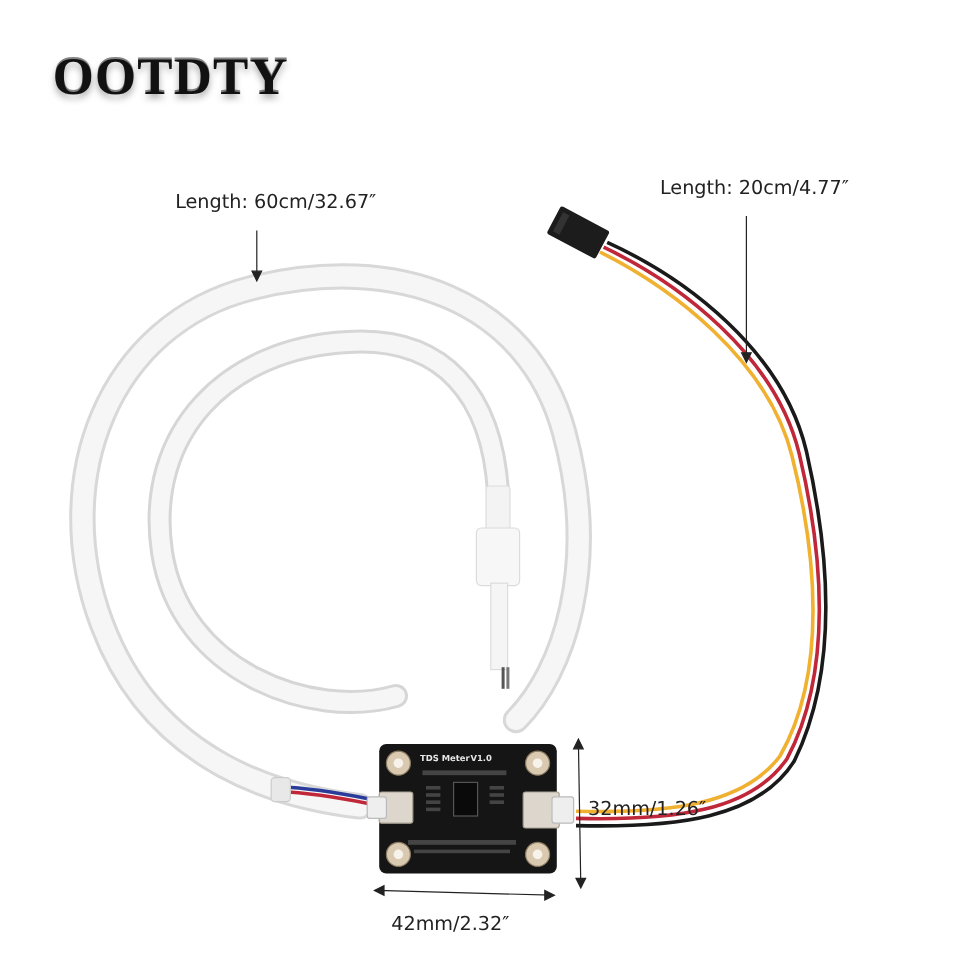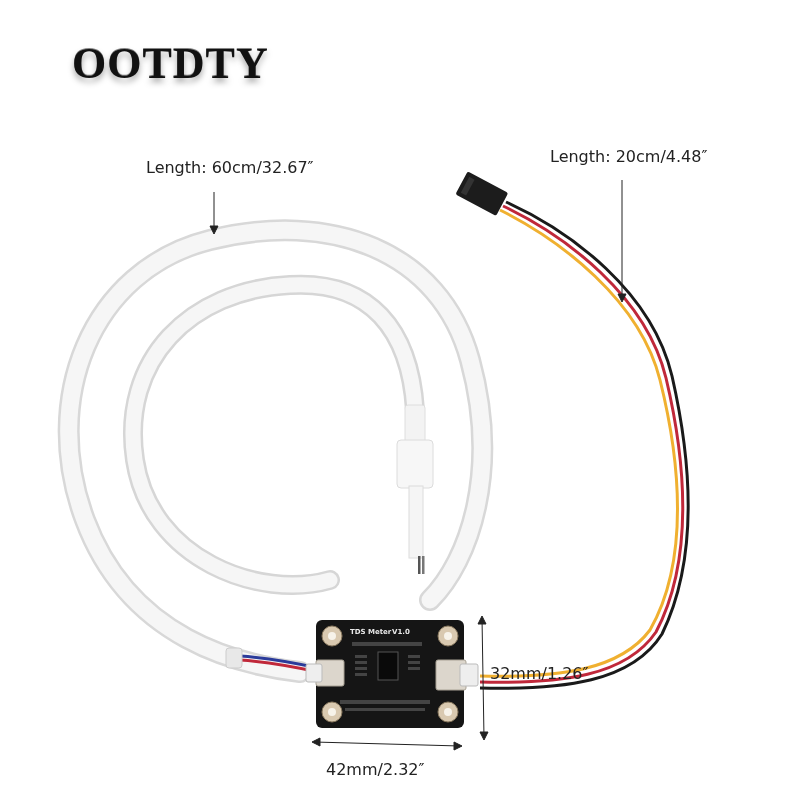--- a/index.html
+++ b/index.html
@@ -2,21 +2,20 @@
 <html><head>
 <meta charset="utf-8">
 <style>
   html, body { margin: 0; padding: 0; background: #ffffff; }
   body { width: 800px; height: 800px; position: relative; overflow: hidden; font-family: "DejaVu Sans", sans-serif; }
   .brand {
     position: absolute; left: 44px; top: 38px;
     font-family: "Liberation Serif", serif; font-weight: bold; font-size: 44px;
     letter-spacing: 1px; color: #111;
     text-shadow: 0 4px 6px rgba(0,0,0,0.35), 0 -1px 0 #888;
-    margin-left: 28px;
   }
   .label {
     position: absolute; font-family: "DejaVu Sans", sans-serif; font-size: 16px; color: #222;
     white-space: nowrap;
   }
   svg.scene { position: absolute; left: 0; top: 0; }
   .board-text { font-family: "DejaVu Sans", sans-serif; font-weight: bold; fill: #e8e8e8; font-size: 7px; }
 </style>
 </head>
 <body>
@@ -105,15 +104,15 @@
     <line x1="482" y1="618" x2="484" y2="738"></line>
     <polygon points="478,624 486,624 482,616"></polygon>
     <polygon points="480,732 488,732 484,740"></polygon>
     <line x1="314" y1="742" x2="460" y2="746"></line>
     <polygon points="320,738 320,746 312,742"></polygon>
     <polygon points="454,742 454,750 462,746"></polygon>
   </g>
 </svg>
 
 <div class="label" style="left:146px; top:158px;">Length: 60cm/32.67″</div>
-<div class="label" style="left:550px; top:147px;">Length: 20cm/4.48″</div>
+<div class="label" style="left:550px; top:147px;">Length: 20cm/4.77″</div>
 <div class="label" style="left:490px; top:664px;">32mm/1.26″</div>
 <div class="label" style="left:326px; top:760px;">42mm/2.32″</div>
 
 </body></html>

